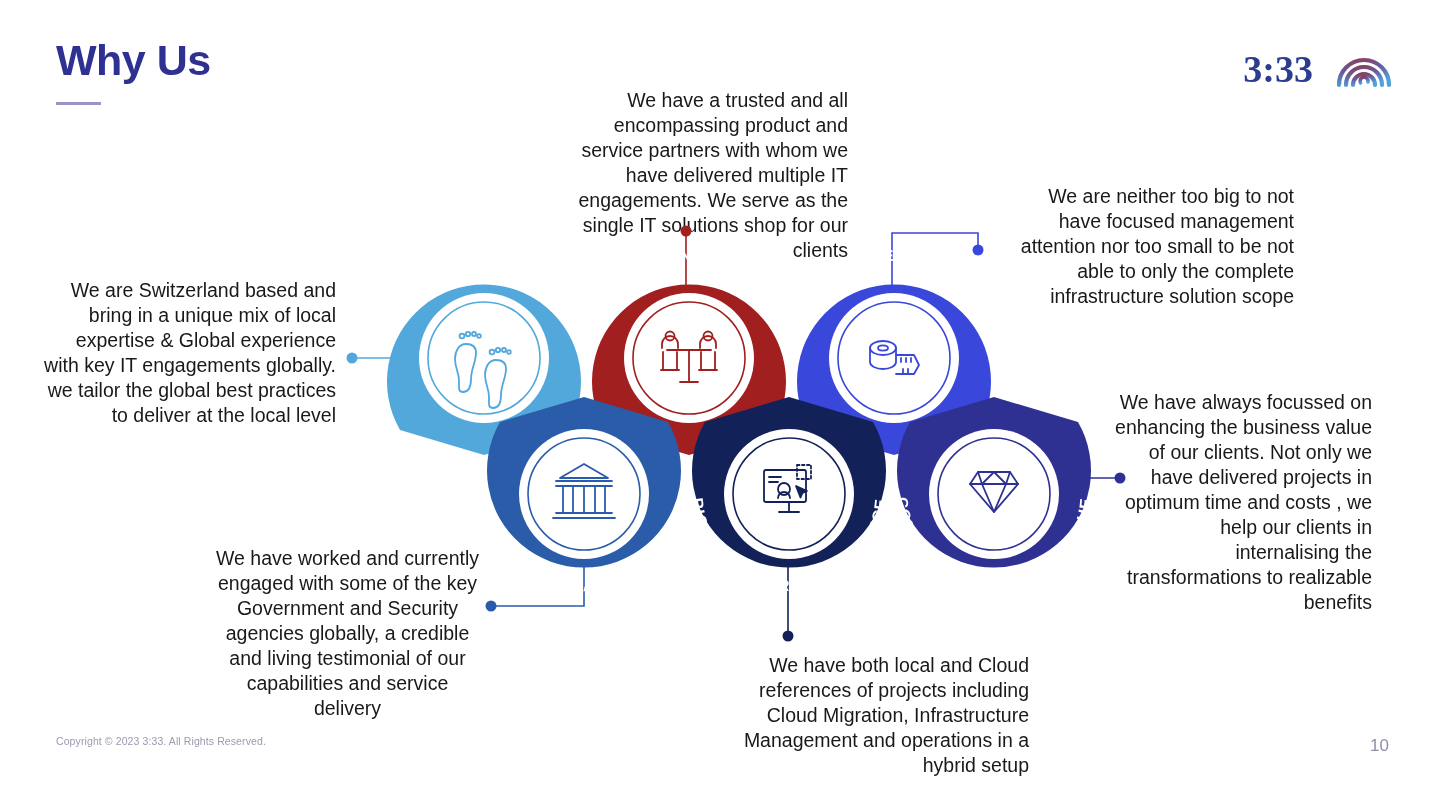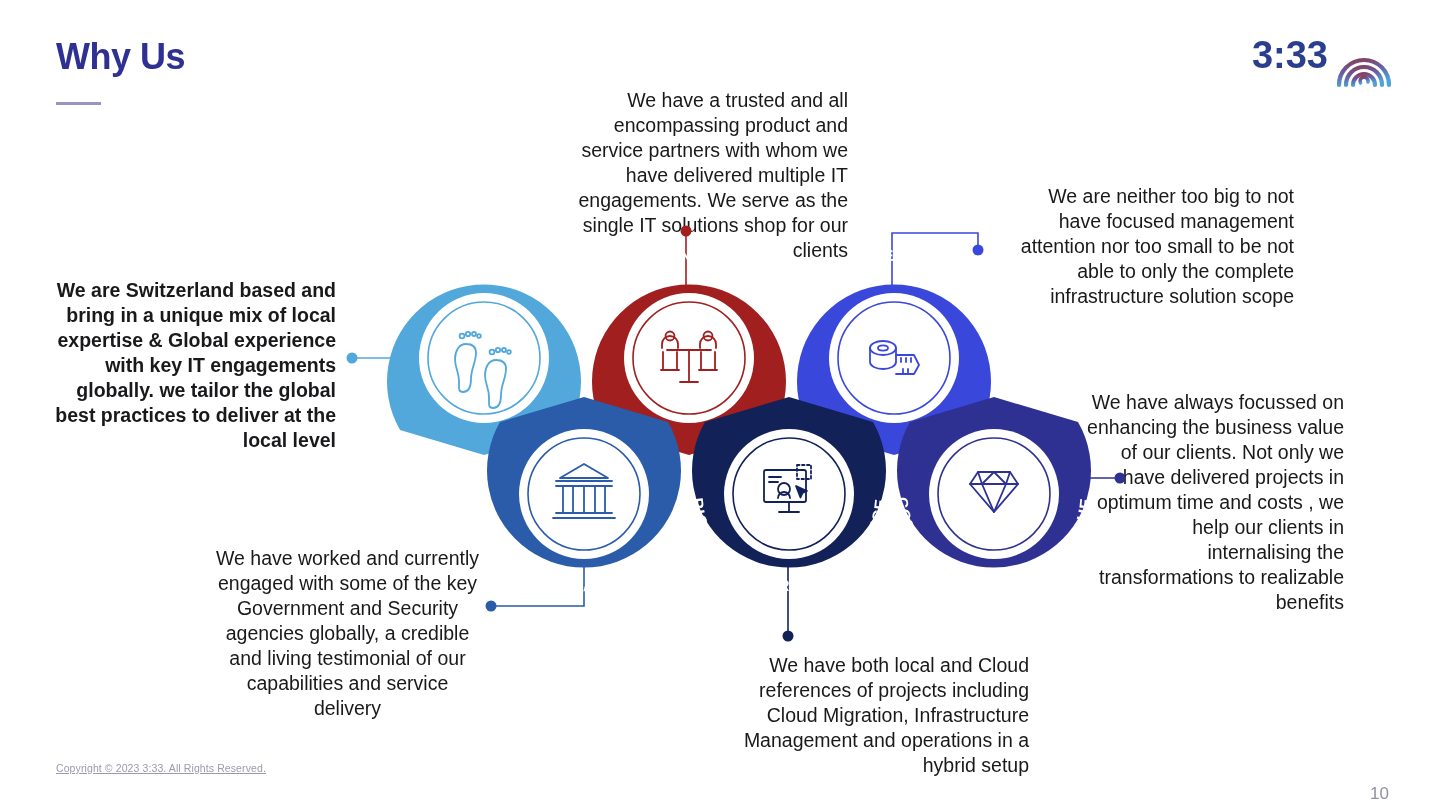--- a/index.html
+++ b/index.html
@@ -14,43 +14,44 @@
     overflow: hidden;
     font-family: "Liberation Sans", sans-serif;
     color: #1a1a1a;
   }
 
   
   #page-title {
     position: absolute;
     left: 56px;
     top: 38px;
-    font-size: 36px;
+    font-size: 43px;
     font-weight: bold;
     letter-spacing: -0.5px;
     color: #2e3192;
     line-height: 1.05;
   }
   #title-rule {
     position: absolute;
     left: 56px;
     top: 102px;
     width: 45px;
     height: 3px;
     background: #9b93c4;
   }
 
   
   #logo {
     position: absolute;
     right: 46px;
     top: 36px;
     display: flex;
-    align-items: flex-start;
-    gap: 7px;
+    align-items: flex-end;
+    gap: 22px;
+    font-family: Liberation Serif, serif;
   }
   #logo-text {
     font-size: 38px;
     font-weight: bold;
     color: #2b3d8f;
     letter-spacing: 0px;
     line-height: 1;
   }
   #logo-mark { display: block; }
 
@@ -60,49 +61,48 @@
     font-size: 19.5px;
     line-height: 1.28;
     color: #19191c;
     font-family: "Liberation Sans", sans-serif;
   }
   .callout.right-align { text-align: right; }
   .callout.left-align  { text-align: right; }
 
   #callout-top-center  { left: 548px; top: 88px;  width: 300px; }
   #callout-top-right   { left: 1009px; top: 184px; width: 285px; }
-  #callout-left        { left: 44px;  top: 278px; width: 292px; font-weight: bold; }
-  #callout-right       { left: 1084px; top: 390px; width: 260px; }
+  #callout-left        { left: 44px;  top: 278px; width: 292px; }
+  #callout-right       { left: 1112px; top: 390px; width: 260px; }
   #callout-bottom-left { left: 215px; top: 546px; width: 265px; text-align: center; }
   #callout-bottom-mid  { left: 709px; top: 653px; width: 320px; }
 
   
   #infographic {
     position: absolute;
     left: 0;
     top: 0;
     width: 1439px;
     height: 807px;
     pointer-events: none;
   }
 
   
   #footer-copyright {
     position: absolute;
     left: 56px;
-    top: 762px;
+    top: 735px;
     font-size: 10.5px;
     color: #9a9ab0;
     letter-spacing: 0.1px;
-    text-decoration: underline;
   }
   #page-number {
     position: absolute;
     right: 50px;
-    top: 784px;
+    top: 736px;
     font-size: 17px;
     color: #8f8fa8;
   }
 </style>
 </head>
 <body>
 
 <div id="page-title">Why Us</div>
 <div id="title-rule"></div>
 

